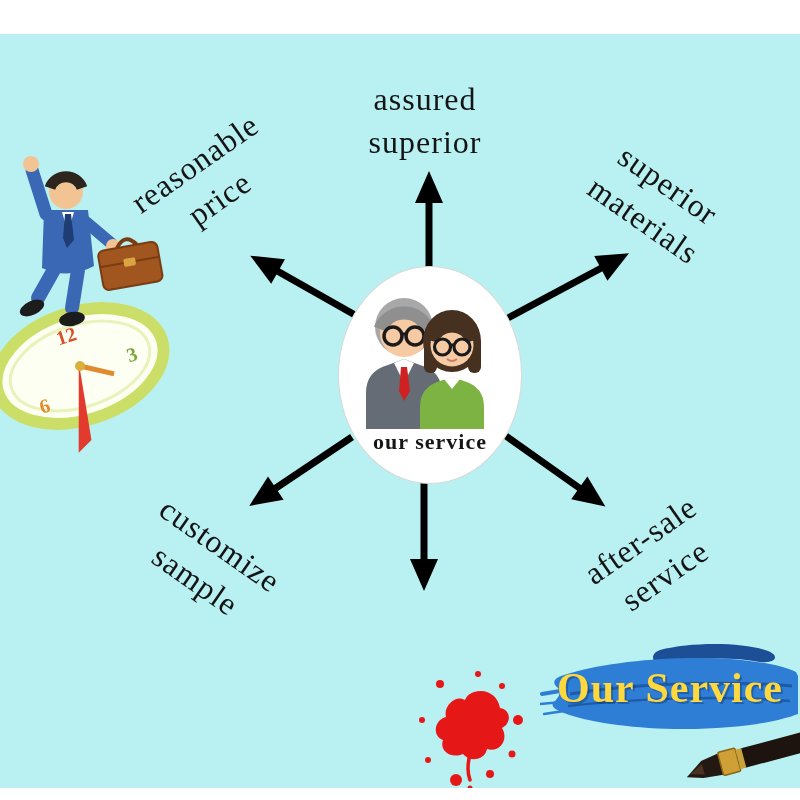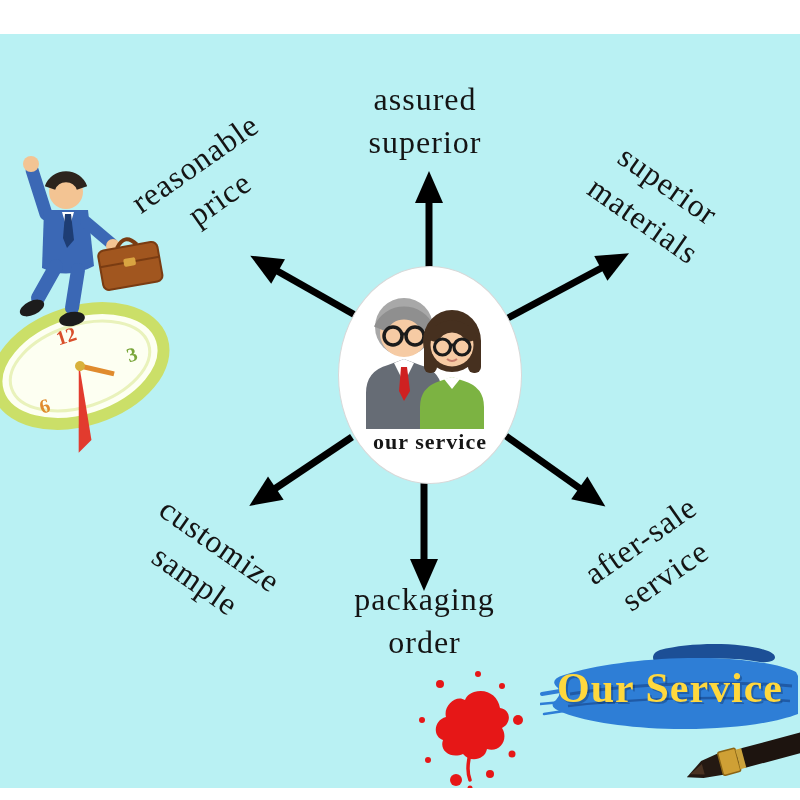--- a/index.html
+++ b/index.html
@@ -68,24 +68,20 @@
     <div>superior</div>
     <div>materials</div>
   </div>
   <div class="spoke-label pos-topleft">
     <div>reasonable</div>
     <div>price</div>
   </div>
   <div class="spoke-label pos-bottomleft">
     <div>customize</div>
     <div>sample</div>
-  </div>
-  <div class="spoke-label pos-bottom">
-    <div>packaging</div>
-    <div>order</div>
   </div>
   <div class="spoke-label pos-bottomright">
     <div>after-sale</div>
     <div>service</div>
   </div>
 
   <svg class="biz" width="210" height="330" viewBox="0 0 210 330">
     <g transform="rotate(-18 88 228)">
       <ellipse cx="88" cy="228" rx="86" ry="54" fill="#fdfff2" stroke="#cbdf68" stroke-width="12"></ellipse>
       <ellipse cx="88" cy="228" rx="72" ry="41" fill="none" stroke="#e9f2bb" stroke-width="3"></ellipse>

